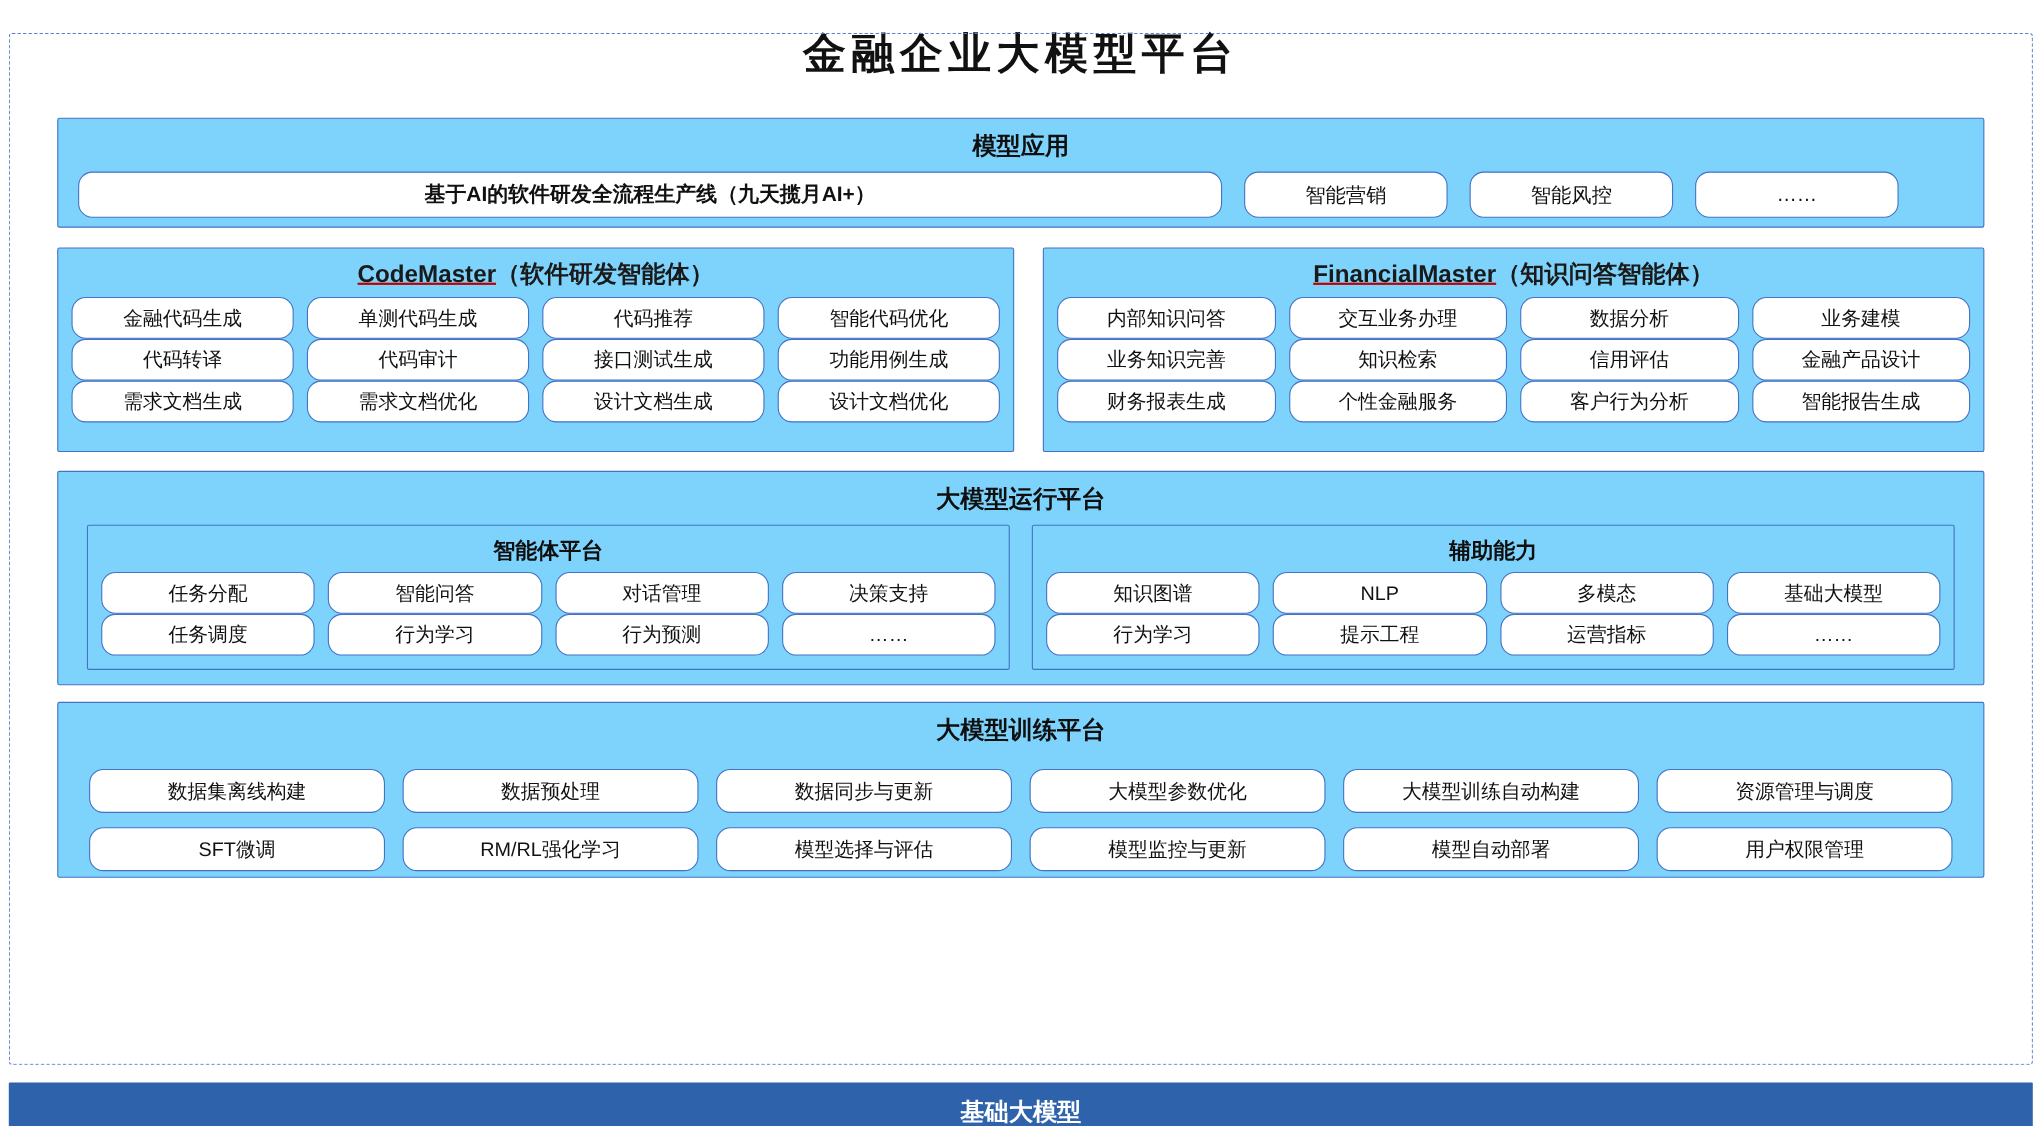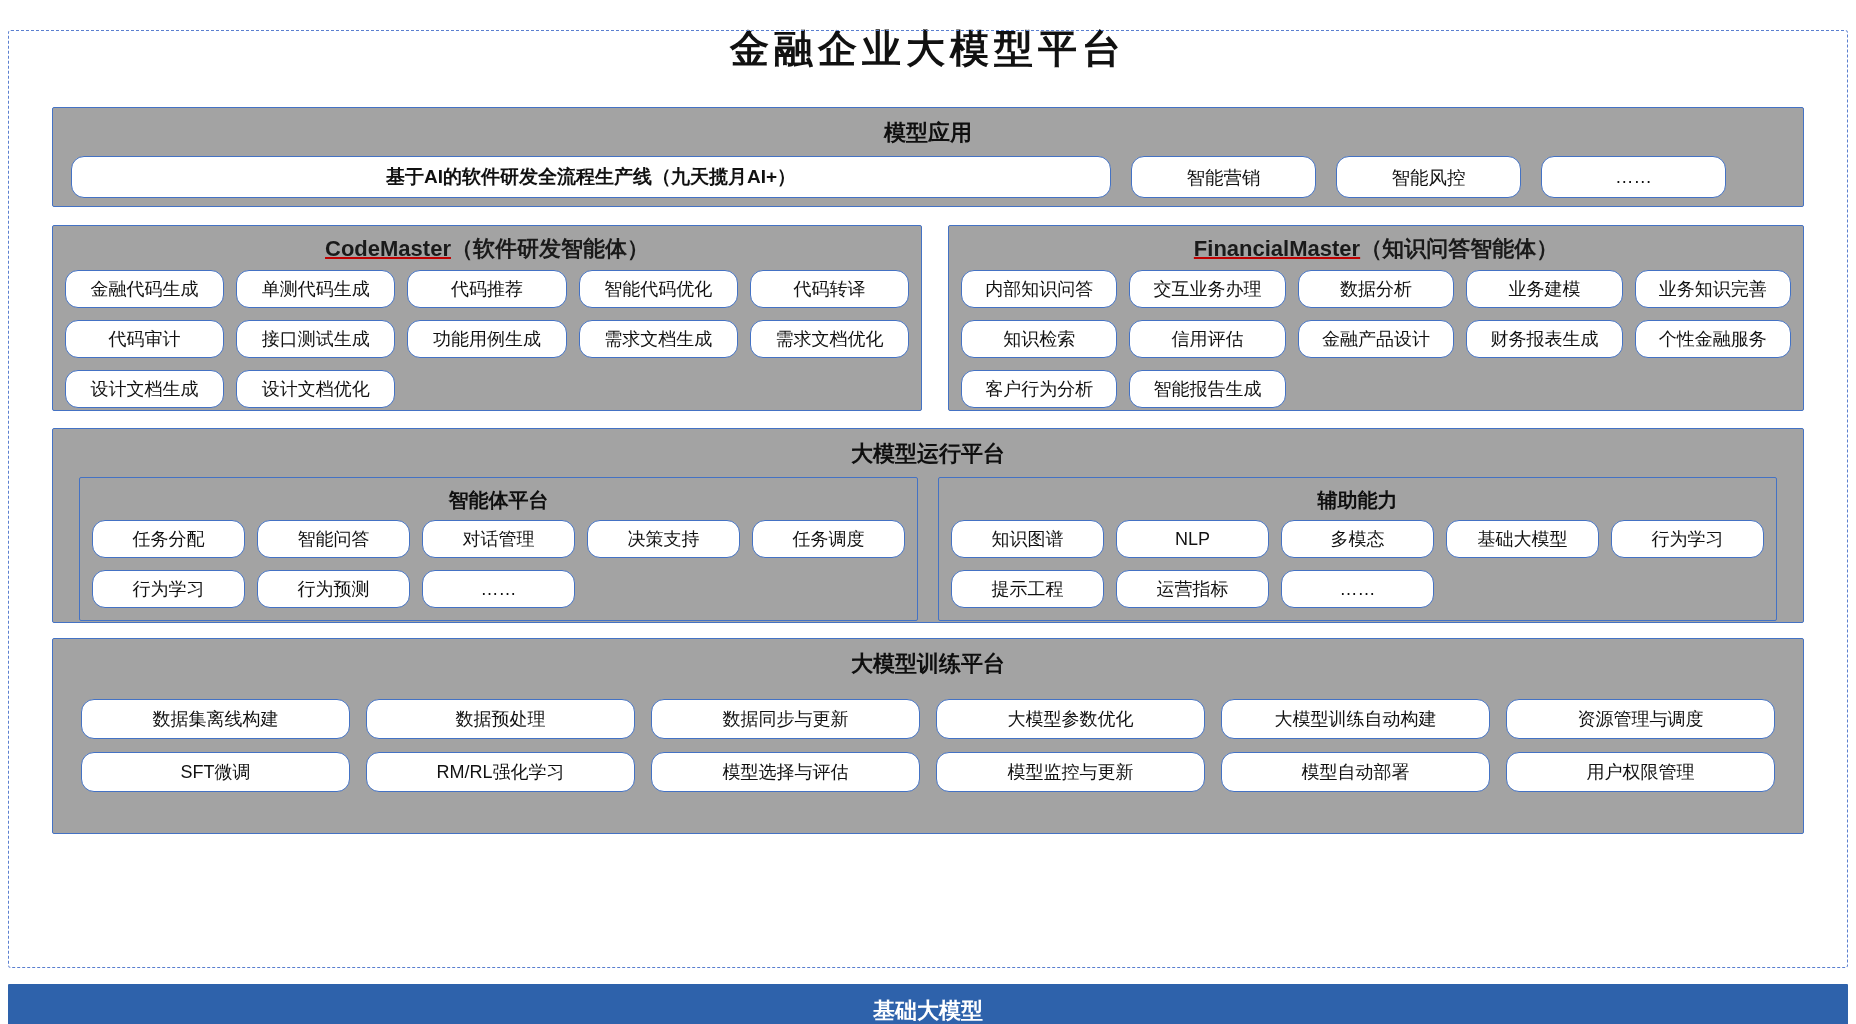--- a/index.html
+++ b/index.html
@@ -37,21 +37,21 @@
     font-size: 39px;
     font-weight: bold;
     letter-spacing: 5px;
     color: #111111;
     margin: 22px 0 14px 0;
     font-family: "Liberation Serif", serif;
   }
   .panel {
     box-sizing: border-box;
     border: 1.2px solid #4472c4;
-    background: #a3a3a3;
+    background: #7dd3fc;
     border-radius: 2px;
   }
   .panel-title {
     text-align: center;
     font-size: 22px;
     font-weight: bold;
     color: #0f0f0f;
     padding: 10px 0 8px 0;
   }
   .panel-title.small {
@@ -119,22 +119,22 @@
     font-weight: bold;
     padding: 8px 0 6px 0;
   }
   .agent-title .en {
     text-decoration: underline;
     text-decoration-color: #c00000;
     text-decoration-thickness: 1.5px;
   }
   .grid4 {
     display: grid;
-    grid-template-columns: repeat(5, 1fr);
-    gap: 12px 12px;
+    grid-template-columns: repeat(4, 1fr);
+    gap: 0 12px;
     padding: 0 12px;
   }
   #codemaster-panel .chip, #financialmaster-panel .chip {
     font-size: 18px;
     height: 38px;
   }
   
   #run-panel {
     position: absolute;
     left: 52px;
@@ -157,21 +157,21 @@
   .sub-panel .grid4 .chip {
     font-size: 18px;
     height: 38px;
   }
   
   #train-panel {
     position: absolute;
     left: 52px;
     top: 616px;
     width: 1752px;
-    height: 196px;
+    height: 160px;
   }
   .grid6 {
     display: grid;
     grid-template-columns: repeat(6, 1fr);
     gap: 13px 16px;
     padding: 12px 28px;
   }
   .grid6 .chip {
     font-size: 18px;
     height: 40px;

